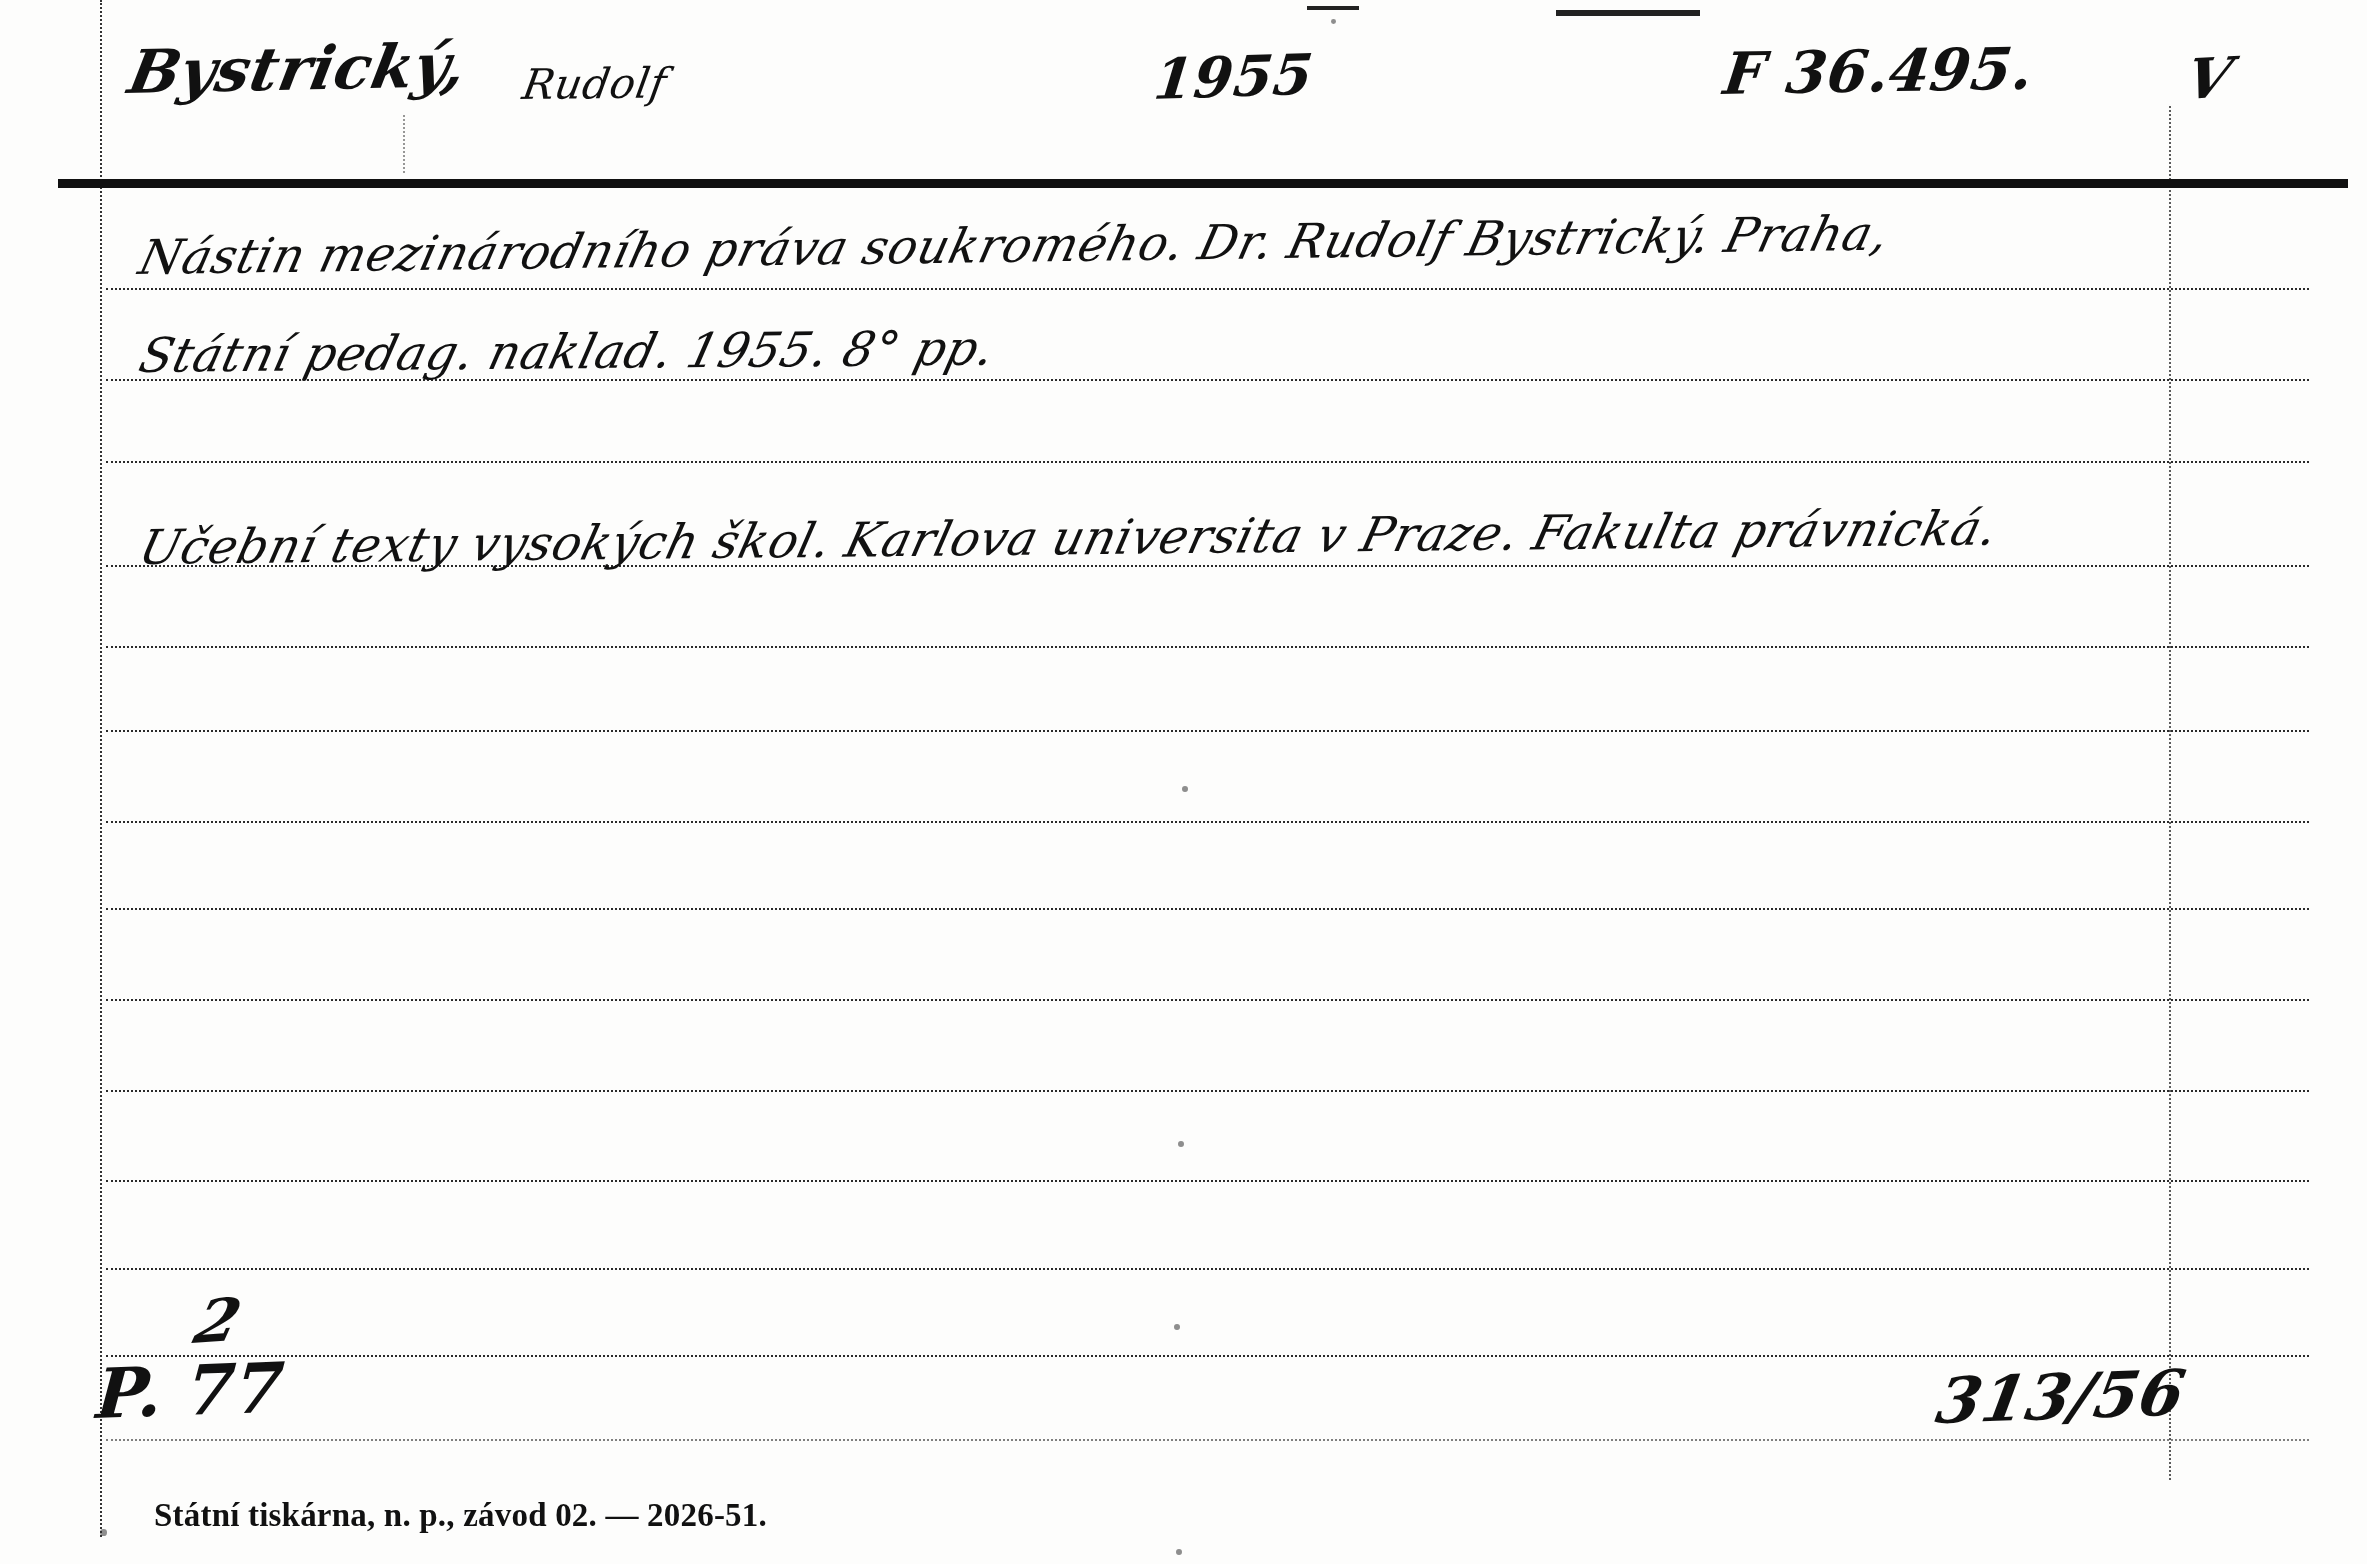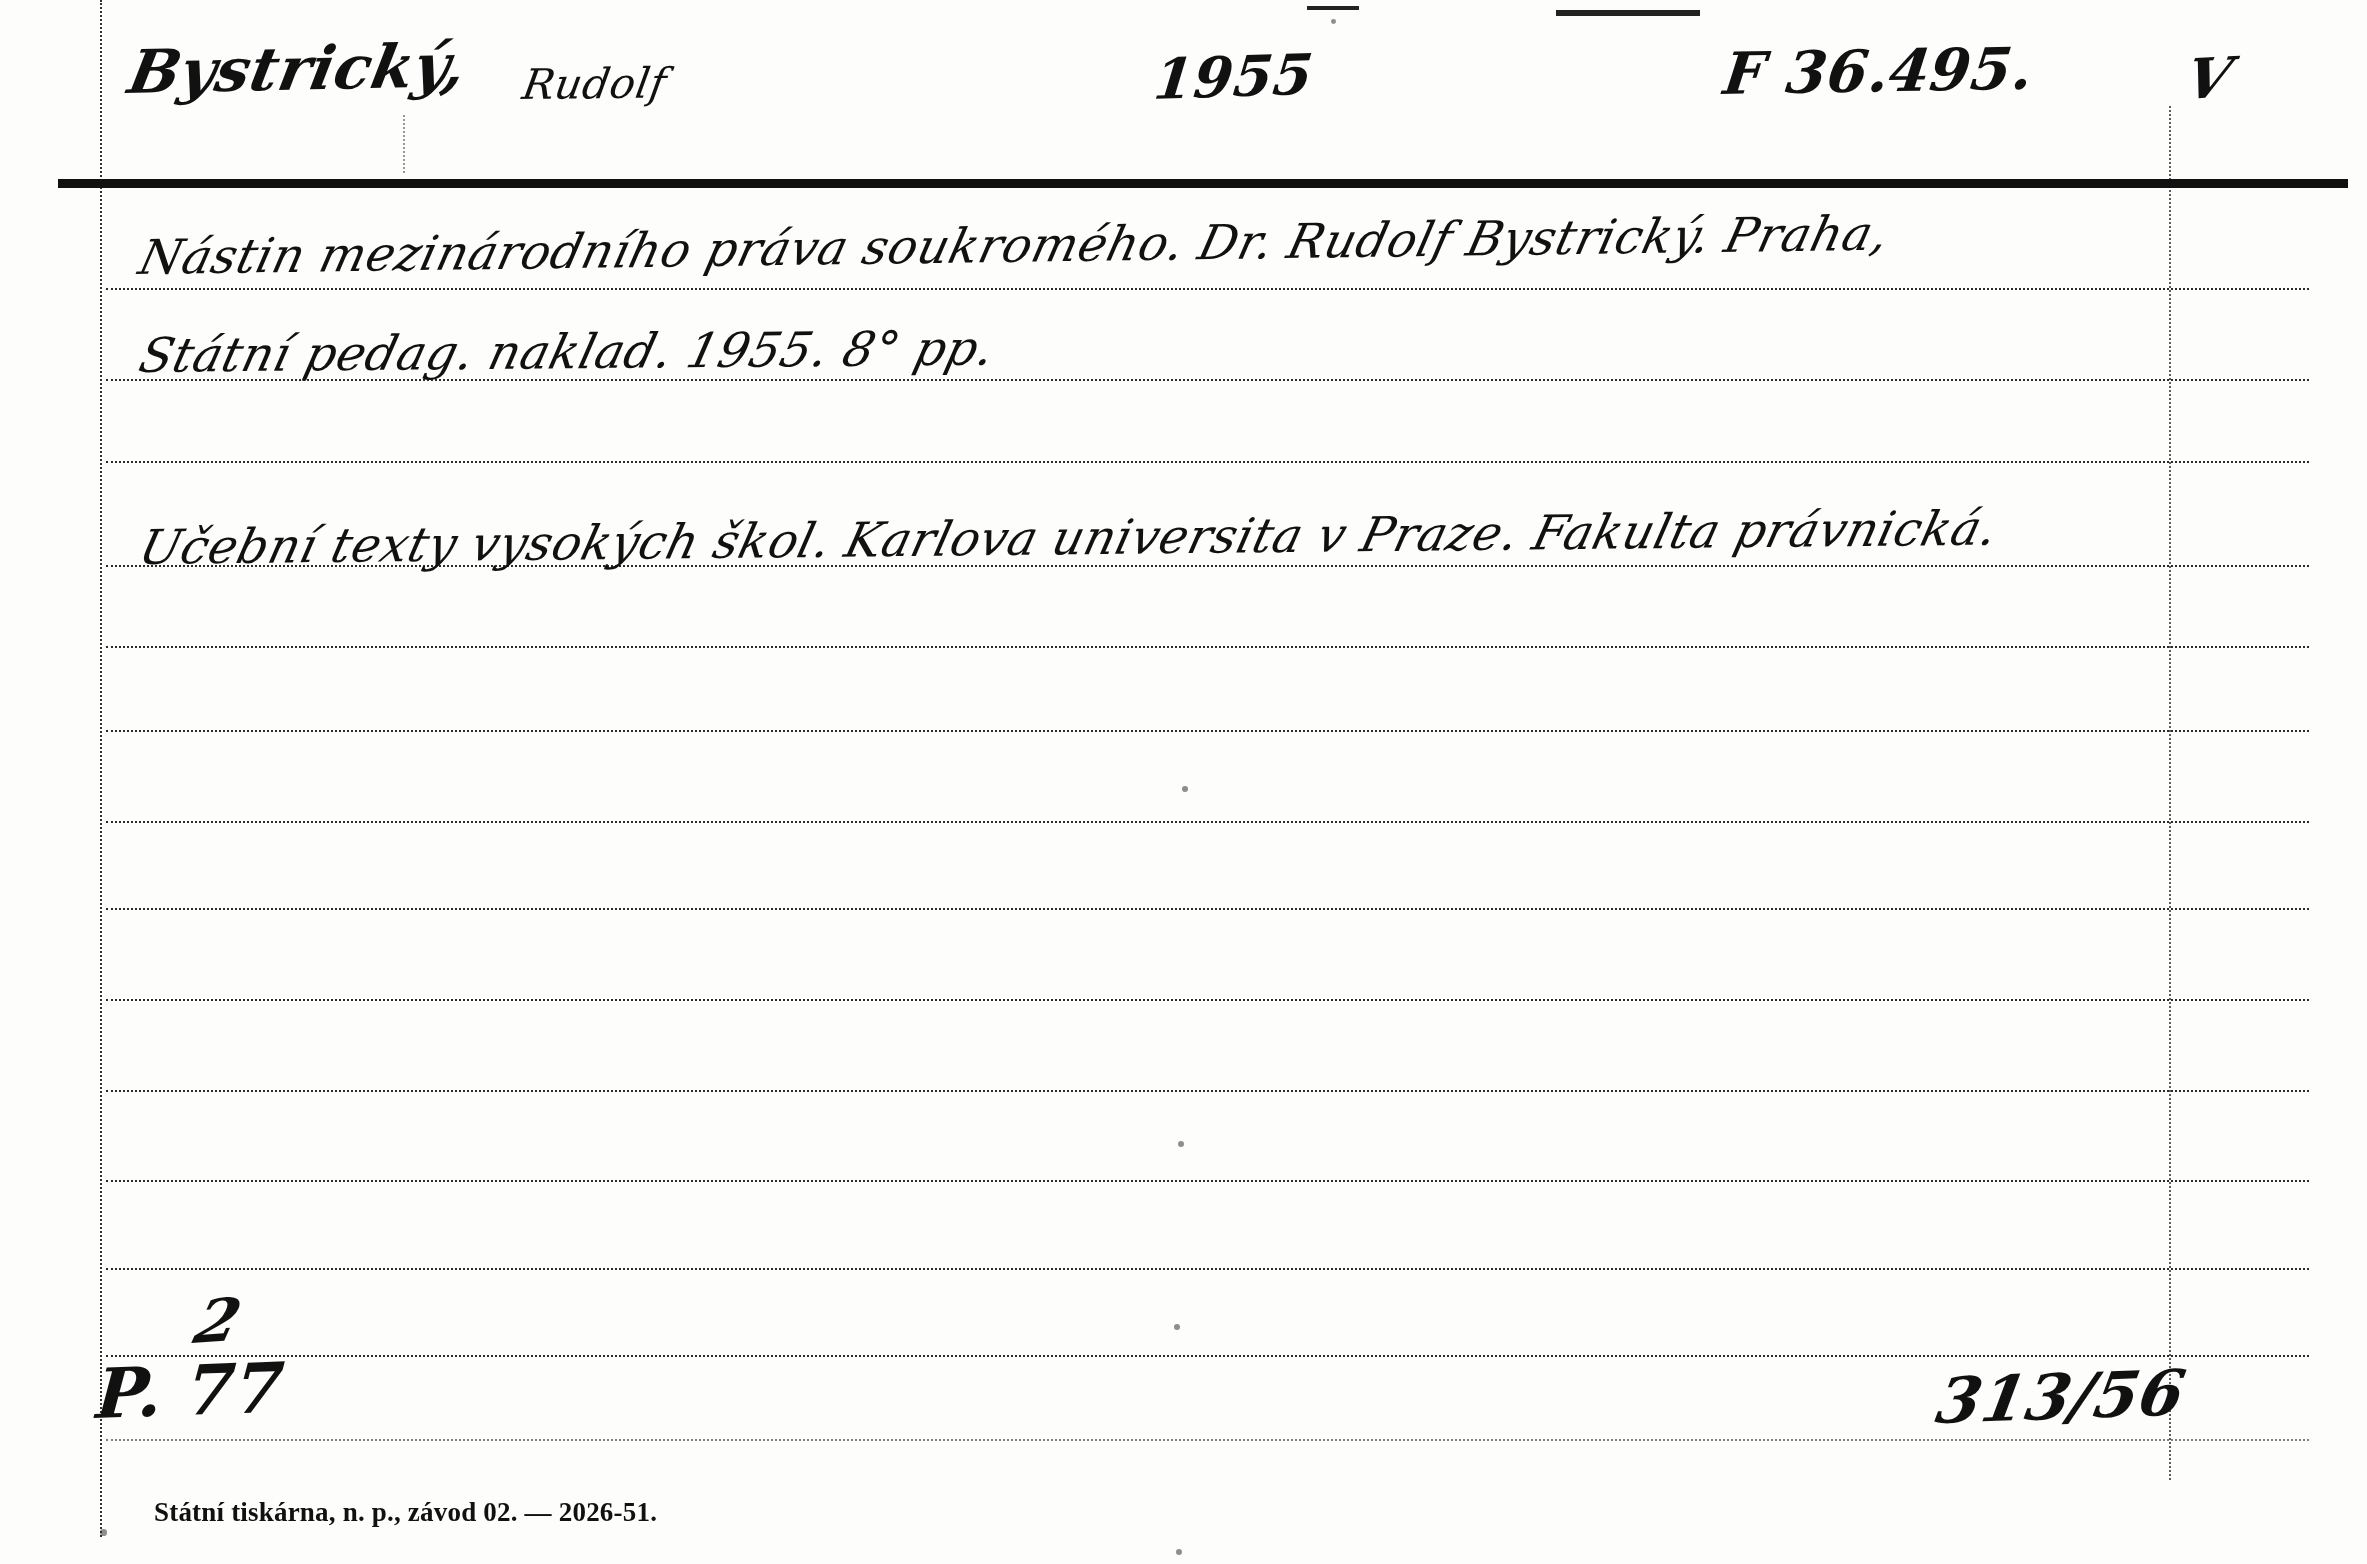--- a/index.html
+++ b/index.html
@@ -68,21 +68,21 @@
   #mark-p77    { left: 94px;   top: 1353px; font-size: 69px; font-weight: 700; transform: skewX(-6deg) rotate(-2deg); }
   #mark-tick   { left: 188px;  top: 1287px; font-size: 60px; font-weight: 600; transform: skewX(-18deg) rotate(-4deg); }
   #acc-number  { left: 1931px; top: 1364px; font-size: 63px; font-weight: 700; transform: skewX(-12deg) rotate(-2deg); }
 
   
   #printer {
     position: absolute;
     left: 154px;
     top: 1497px;
     font-family: "Liberation Serif", serif;
-    font-size: 27px;
+    font-size: 33px;
     font-weight: 700;
     color: #111;
     letter-spacing: 0.2px;
     text-align: right;
   }
 
   
   .speck {
     position: absolute;
     background: #333;

